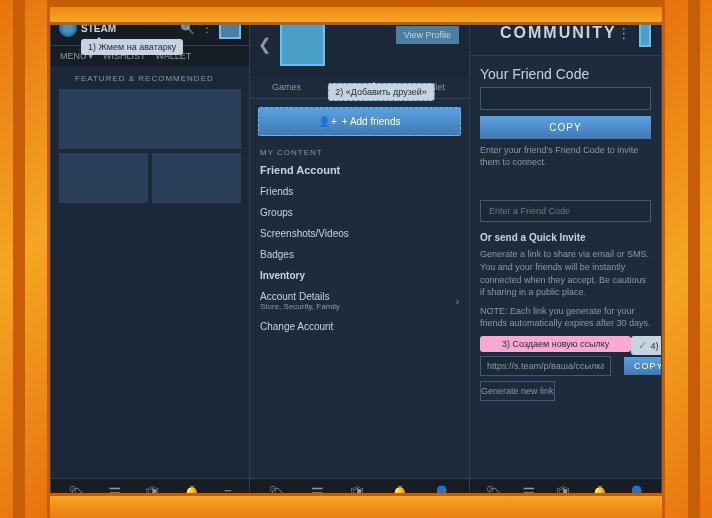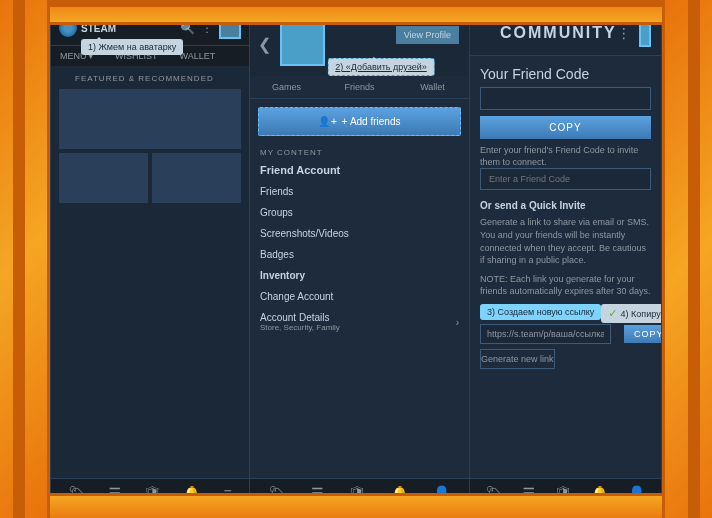--- a/index.html
+++ b/index.html
@@ -142,21 +142,21 @@
     .avatar-small {
       width: 22px;
       height: 22px;
       background: #4a7fa0;
       border: 2px solid #67c1f5;
       cursor: pointer;
     }
 
     .nav-bar {
       display: flex;
-      gap: 12px;
+      gap: 0;
       padding: 2px 4px;
       background: #171d25;
       font-size: 9px;
       color: #8f98a0;
     }
     .nav-item {
       padding: 3px 5px;
       cursor: pointer;
       display: flex;
       align-items: center;
@@ -266,32 +266,31 @@
       padding: 4px 8px;
       border: none;
       cursor: pointer;
       margin-left: auto;
       margin-top: 5px;
       white-space: nowrap;
     }
 
     .tooltip-add-friends {
       position: absolute;
-      top: 47px;
+      top: 72px;
       left: 50%;
       transform: translateX(-30%);
       background: #c6d4df;
       color: #1b2838;
       font-size: 9px;
       padding: 3px 7px;
       border-radius: 3px;
       white-space: nowrap;
       z-index: 20;
       border: 1px dashed #4a9fc8;
-      text-decoration: underline;
     }
     .tooltip-add-friends::before {
       content: '';
       position: absolute;
       top: -5px;
       left: 40%;
       border: 3px solid transparent;
       border-bottom-color: #c6d4df;
     }
 
@@ -435,20 +434,21 @@
 
     .enter-code-input {
       width: 100%;
       background: #1b2838;
       border: 1px solid #3d5a78;
       color: #8f98a0;
       padding: 5px 8px;
       font-size: 9px;
       margin-bottom: 10px;
       outline: none;
+      margin-top: 32px;
     }
 
     .or-section {
       font-size: 10px;
       color: #c6d4df;
       font-weight: bold;
       margin-bottom: 5px;
     }
     .quick-invite-desc {
       font-size: 9px;
@@ -522,24 +522,24 @@
       letter-spacing: 3px;
     }
 
     .tooltip-new-link {
       display: flex;
       align-items: center;
       gap: 4px;
       margin-bottom: 4px;
     }
     .tooltip-new-link-bubble {
-      background: #7dd3fc;
+      background: #f9a8d4;
       color: #1b2838;
       font-size: 9px;
-      padding: 3px 7px;
+      padding: 3px 22px;
       border-radius: 3px;
       white-space: nowrap;
     }
     .tooltip-copy-bubble {
       background: #c6d4df;
       color: #1b2838;
       font-size: 9px;
       padding: 3px 7px;
       border-radius: 3px;
       white-space: nowrap;
@@ -642,28 +642,28 @@
 
     <ul class="content-list">
       <li class="content-item bold">Friend Account</li>
       <li class="content-item">Friends</li>
       <li class="content-item">Groups</li>
       <li class="content-item">Screenshots/Videos</li>
       <li class="content-item">Badges</li>
       <li class="content-item">
           <strong>Inventory</strong>
         </li>
-      <li class="content-item">Change Account</li>
       <li class="content-item">
         <div>
           <div>Account Details</div>
           <div style="font-size:8px;color:#8f98a0">Store, Security, Family</div>
         </div>
         <span class="arrow">›</span>
       </li>
+      <li class="content-item">Change Account</li>
     </ul>
 
     <div class="middle-bottom-nav">
       <span class="bottom-nav-icon">🏷</span>
       <span class="bottom-nav-icon">☰</span>
       <span class="bottom-nav-icon">🛡</span>
       <span class="bottom-nav-icon">🔔</span>
       <span class="bottom-nav-icon">👤</span>
     </div>
   </div>

